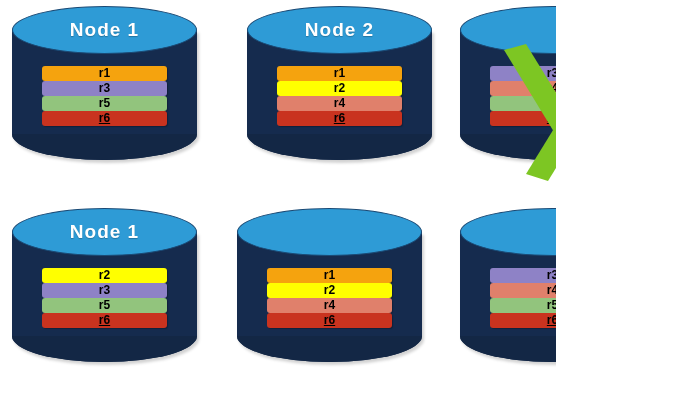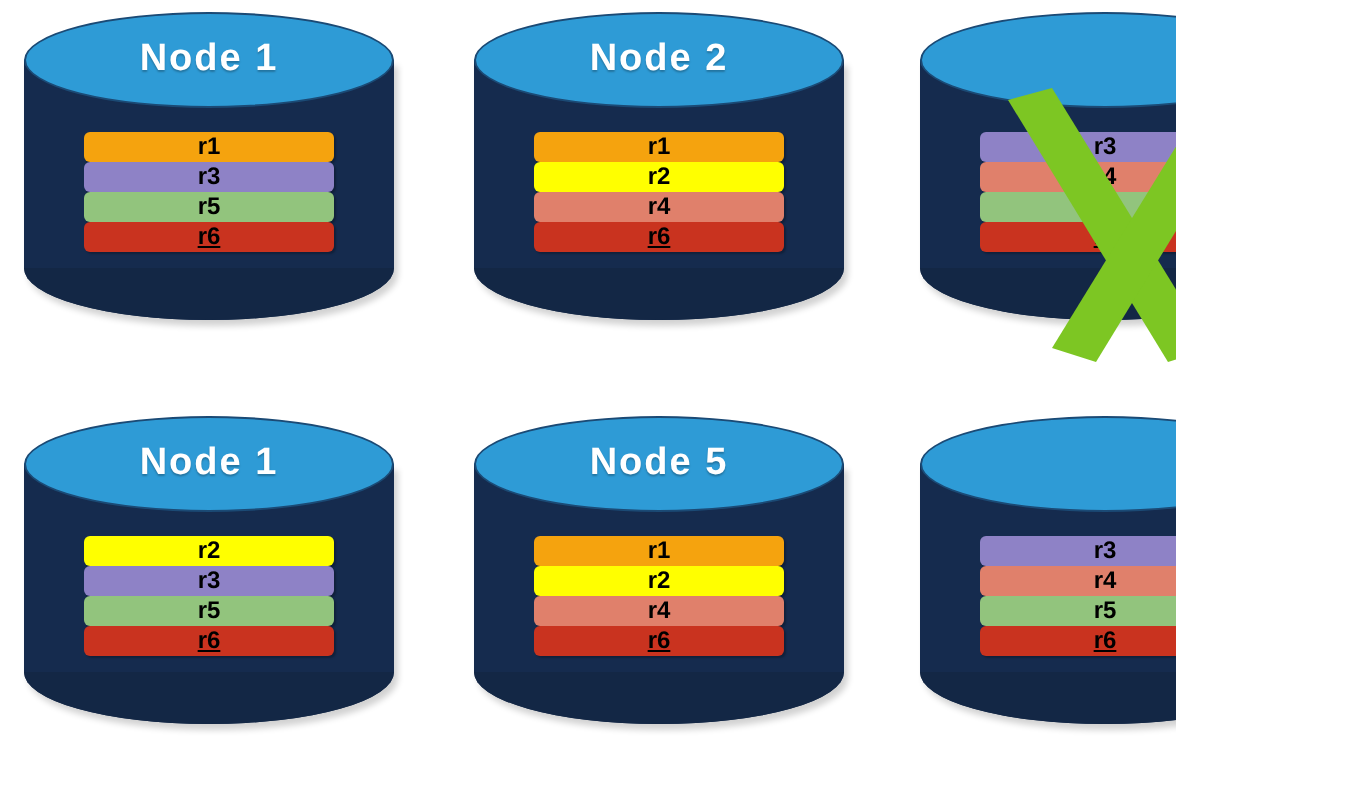--- a/index.html
+++ b/index.html
@@ -7,21 +7,20 @@
     padding: 0;
     background: #ffffff;
   }
   #canvas {
     position: relative;
     width: 556px;
     height: 402px;
     background: #ffffff;
     overflow: hidden;
     font-family: "Liberation Sans", sans-serif;
-    padding-left: 32px;
   }
 
   
   .node {
     position: absolute;
     width: 185px;
     height: 178px;
   }
   .cyl-body {
     position: absolute;
@@ -121,21 +120,21 @@
         </div>
         <div class="cyl-top"></div>
         <div class="node-label">Node 1</div>
         <div class="bars">
           <div class="bar" style="background: rgb(245, 163, 14);">r1</div>
           <div class="bar" style="background: rgb(142, 130, 198);">r3</div>
           <div class="bar" style="background: rgb(146, 196, 125);">r5</div>
           <div class="bar" style="background: rgb(201, 51, 31);">r6</div>
         </div>
       </div>
-      <div class="node" style="left: 237px; top: 6px;">
+      <div class="node" style="left: 247px; top: 6px;">
         <div class="cyl-body">
           <div class="cyl-bottom-shade"></div>
         </div>
         <div class="cyl-top"></div>
         <div class="node-label">Node 2</div>
         <div class="bars">
           <div class="bar" style="background: rgb(245, 163, 14);">r1</div>
           <div class="bar" style="background: rgb(255, 255, 0);">r2</div>
           <div class="bar" style="background: rgb(224, 128, 107);">r4</div>
           <div class="bar" style="background: rgb(201, 51, 31);">r6</div>
@@ -170,21 +169,20 @@
           <div class="bar" style="background: rgb(142, 130, 198);">r3</div>
           <div class="bar" style="background: rgb(146, 196, 125);">r5</div>
           <div class="bar" style="background: rgb(201, 51, 31);">r6</div>
         </div>
       </div>
       <div class="node" style="left: 237px; top: 208px;">
         <div class="cyl-body">
           <div class="cyl-bottom-shade"></div>
         </div>
         <div class="cyl-top"></div>
-        <div class="node-label">Node 5</div>
         <div class="bars">
           <div class="bar" style="background: rgb(245, 163, 14);">r1</div>
           <div class="bar" style="background: rgb(255, 255, 0);">r2</div>
           <div class="bar" style="background: rgb(224, 128, 107);">r4</div>
           <div class="bar" style="background: rgb(201, 51, 31);">r6</div>
         </div>
       </div>
       <div class="node" style="left: 460px; top: 208px;">
         <div class="cyl-body">
           <div class="cyl-bottom-shade"></div>

